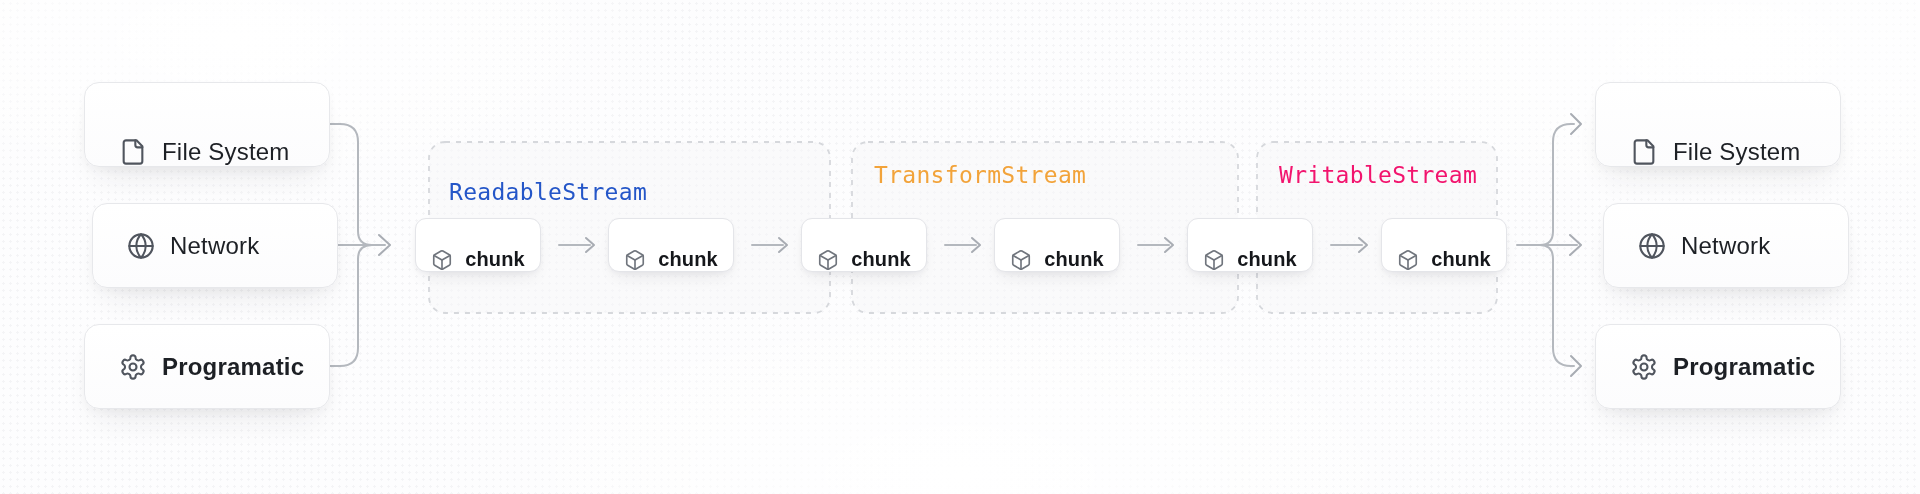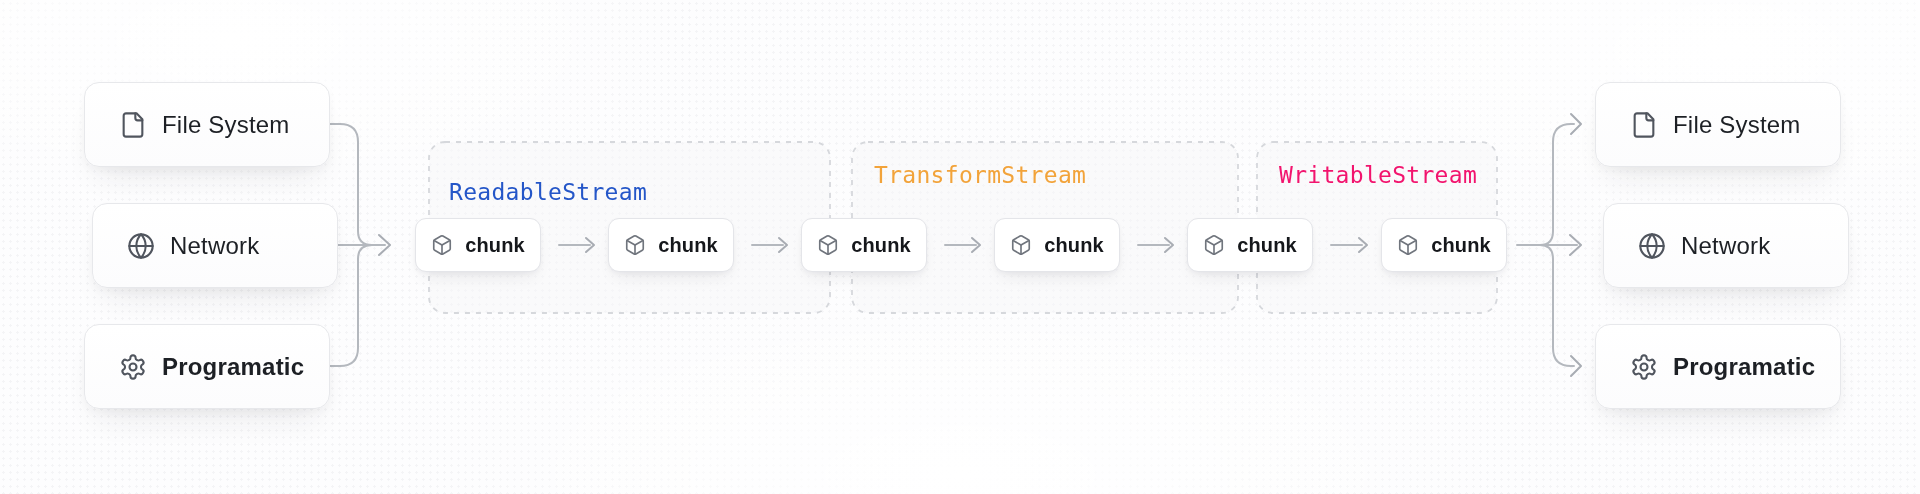--- a/index.html
+++ b/index.html
@@ -36,21 +36,21 @@
     padding-left: 34px; box-sizing: border-box;
     z-index: 3;
   }
   .card .card-icon { width: 28px; height: 28px; color: #50555e; flex: 0 0 auto; }
   .card .card-label {
     margin-left: 15px;
     font-size: 24px; color: #1d2025; letter-spacing: 0.2px;
   }
   .col-left  { left: 84px; }
   .col-right { left: 1595px; }
-  .row-0 { top: 82px; }
+  .row-0 { top: 82px; align-items: flex-end; }
   .row-1 { top: 203px; margin-left: 8px; }
   .row-2 { top: 324px; font-weight: bold; }
 
   
   .stream-title {
     position: absolute; top: 162px;
     font-family: "DejaVu Sans Mono", "Liberation Mono", monospace;
     font-size: 23px; letter-spacing: 0.3px;
     z-index: 2; white-space: nowrap;
   }
@@ -59,21 +59,21 @@
   .title-writable  { left: 1279px; }
 
   
   .chunk {
     position: absolute; top: 218px;
     width: 126px; height: 54px;
     background: #ffffff;
     border: 1.5px solid #e4e5e9;
     border-radius: 11px;
     box-shadow: 0 10px 18px -8px rgba(35,38,46,0.10), 0 2px 5px rgba(35,38,46,0.04);
-    display: flex; align-items: center; justify-content: center;
+    display: flex; align-items: flex-end; justify-content: center;
     box-sizing: border-box;
     z-index: 3;
   }
   .chunk .cube { width: 22px; height: 22px; color: #70757d; flex: 0 0 auto; }
   .chunk .chunk-label {
     margin-left: 12px;
     font-size: 20px; font-weight: 700; color: #15171b; letter-spacing: 0.1px;
   }
   .chunk-0 { left: 415px; }  .chunk-1 { left: 608px; }
   .chunk-2 { left: 801px; }  .chunk-3 { left: 994px; }

